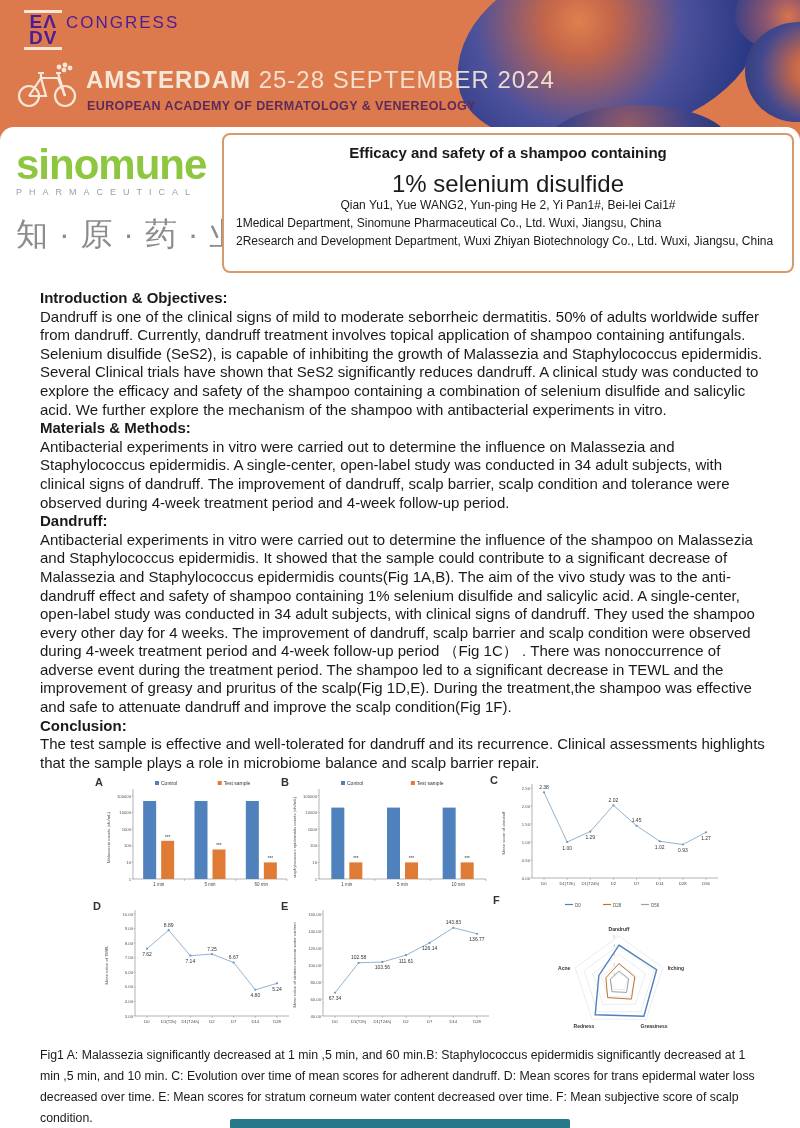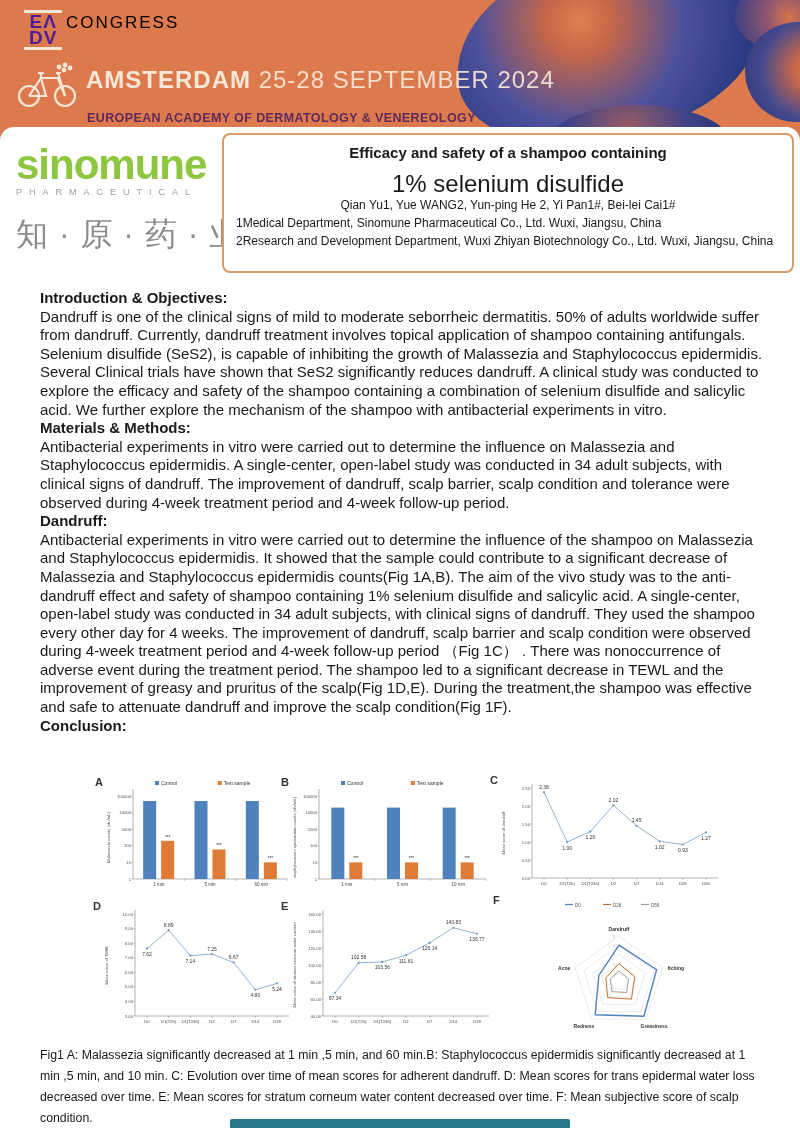--- a/index.html
+++ b/index.html
@@ -12,26 +12,26 @@
          background:radial-gradient(circle at 42% 32%,#E0804E 0%,#C4664A 16%,#4E519B 48%,#2C3A85 78%,#23307A 100%);
          transform:rotate(-8deg);}
   .blob2{left:735px;top:-30px;width:120px;height:85px;border-radius:50% 50% 45% 55%/55% 45% 55% 45%;
          background:radial-gradient(circle at 45% 55%,#D8744C 0%,#8A5570 30%,#303D88 75%);}
   .blob3{left:745px;top:22px;width:115px;height:100px;border-radius:48% 52% 55% 45%/50% 50% 48% 52%;
          background:radial-gradient(circle at 58% 48%,#E0804E 0%,#C4664A 22%,#44498F 60%,#27346F 100%);}
   .blob4{left:545px;top:105px;width:185px;height:70px;border-radius:50% 50% 45% 55%/60% 55% 45% 40%;
          background:radial-gradient(circle at 45% 35%,#9A5B64 0%,#3D4389 55%,#27346F 100%);}
   .eadv{position:absolute;left:24px;top:10px;border-top:3px solid #F6E7D8;border-bottom:3px solid #F6E7D8;
         padding:1px 5px;color:#4c1d95;font-weight:bold;font-size:19px;line-height:16px;letter-spacing:1px;text-align:center;}
-  .congress{position:absolute;left:66px;top:13px;color:#000000;font-size:17px;letter-spacing:2px;}
+  .congress{position:absolute;left:66px;top:13px;color:#4c1d95;font-size:17px;letter-spacing:2px;}
   .bike{position:absolute;left:16px;top:60px;}
   .cityline{position:absolute;left:86px;top:66px;color:#F6E7D8;font-size:24px;letter-spacing:1px;white-space:nowrap;}
   .cityline .city{font-weight:bold;}
   .cityline .dates{font-weight:300;opacity:.92;}
-  .academy{position:absolute;left:87px;top:99px;color:#5E2A5B;font-size:12.5px;font-weight:bold;letter-spacing:.4px;margin-top:12px;}
+  .academy{position:absolute;left:87px;top:99px;color:#5E2A5B;font-size:12.5px;font-weight:bold;letter-spacing:.4px;}
   
   .card{position:absolute;top:127px;left:0;width:800px;height:1001px;background:#fff;border-radius:14px 14px 0 0;}
   
   .logoblock{position:absolute;left:16px;top:18px;width:200px;}
   .brand{font-size:42px;font-weight:bold;color:#8DC63F;letter-spacing:-1px;line-height:40px;}
   .brand-sub{font-size:9px;letter-spacing:7px;color:#9aa0a6;margin-top:2px;}
   .brand-cn{font-size:32px;color:#8c8c8c;margin-top:16px;letter-spacing:1px;font-weight:300;white-space:nowrap;}
   
   .titlebox{position:absolute;left:222px;top:6px;width:568px;height:136px;border:2px solid #D79A6B;
             border-radius:8px;background:#fff;}
@@ -110,20 +110,21 @@
     </div>
 
     <div class="textblock">
       <div class="sec-h">Introduction &amp; Objectives:</div>
       <p class="sec-p">Dandruff is one of the clinical signs of mild to moderate seborrheic dermatitis. 50% of adults worldwide suffer from dandruff. Currently, dandruff treatment involves topical application of shampoo containing antifungals. Selenium disulfide (SeS2), is capable of inhibiting the growth of Malassezia and Staphylococcus epidermidis. Several Clinical trials have shown that SeS2 significantly reduces dandruff. A clinical study was conducted to explore the efficacy and safety of the shampoo containing a combination of selenium disulfide and salicylic acid. We further explore the mechanism of the shampoo with antibacterial experiments in vitro.</p>
       <div class="sec-h">Materials &amp; Methods:</div>
       <p class="sec-p">Antibacterial experiments in vitro were carried out to determine the influence on Malassezia and Staphylococcus epidermidis. A single-center, open-label study was conducted in 34 adult subjects, with clinical signs of dandruff. The improvement of dandruff, scalp barrier, scalp condition and tolerance were observed during 4-week treatment period and 4-week follow-up period.</p>
       <div class="sec-h">Dandruff:</div>
       <p class="sec-p">Antibacterial experiments in vitro were carried out to determine the influence of the shampoo on Malassezia and Staphylococcus epidermidis. It showed that the sample could contribute to a significant decrease of Malassezia and Staphylococcus epidermidis counts(Fig 1A,B).  The aim of the vivo study was to the anti-dandruff effect and safety of shampoo containing 1% selenium disulfide and salicylic acid. A single-center, open-label study was conducted in 34 adult subjects, with clinical signs of dandruff. They used the shampoo every other day for 4 weeks. The improvement of dandruff, scalp barrier and scalp condition were observed during 4-week treatment period and 4-week follow-up period （Fig 1C） . There was nonoccurrence of adverse event during the treatment period. The shampoo led to a significant decrease in TEWL and the improvement of greasy and pruritus of the scalp(Fig 1D,E). During the treatment,the shampoo was effective and safe to attenuate dandruff and improve the scalp condition(Fig 1F).</p>
       <div class="sec-h">Conclusion:</div>
+      <p class="sec-p">The test sample is effective and well-tolerated for dandruff and its recurrence. Clinical assessments highlights that the sample plays a role in microbiome balance and scalp barrier repair.</p>
     </div>
 
     <div class="figures">
       <div class="panel" style="left:95px;top:8px;">
         <span class="panel-letter">A</span>
         <svg width="192" height="116">
             <rect x="52" y="3" width="4" height="4" fill="#4F81BD"></rect>
             <text x="58" y="7" font-size="5" text-anchor="start" fill="#333" font-family="Liberation Sans, sans-serif">Control</text>
             <rect x="114.7" y="3" width="4" height="4" fill="#E07B35"></rect>
             <text x="120.7" y="7" font-size="5" text-anchor="start" fill="#333" font-family="Liberation Sans, sans-serif">Test sample</text>

